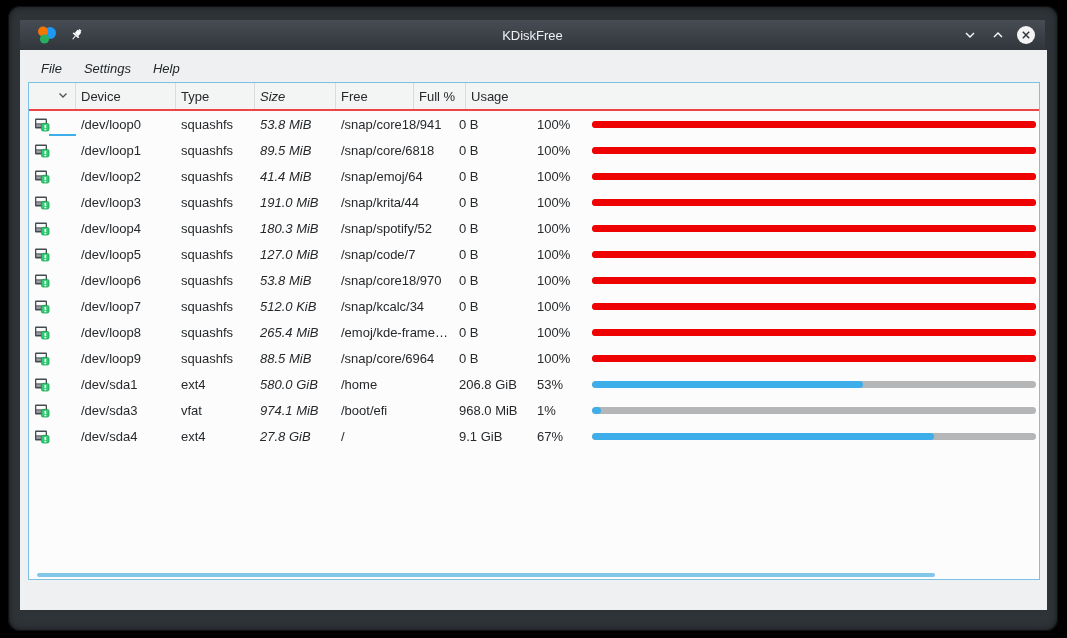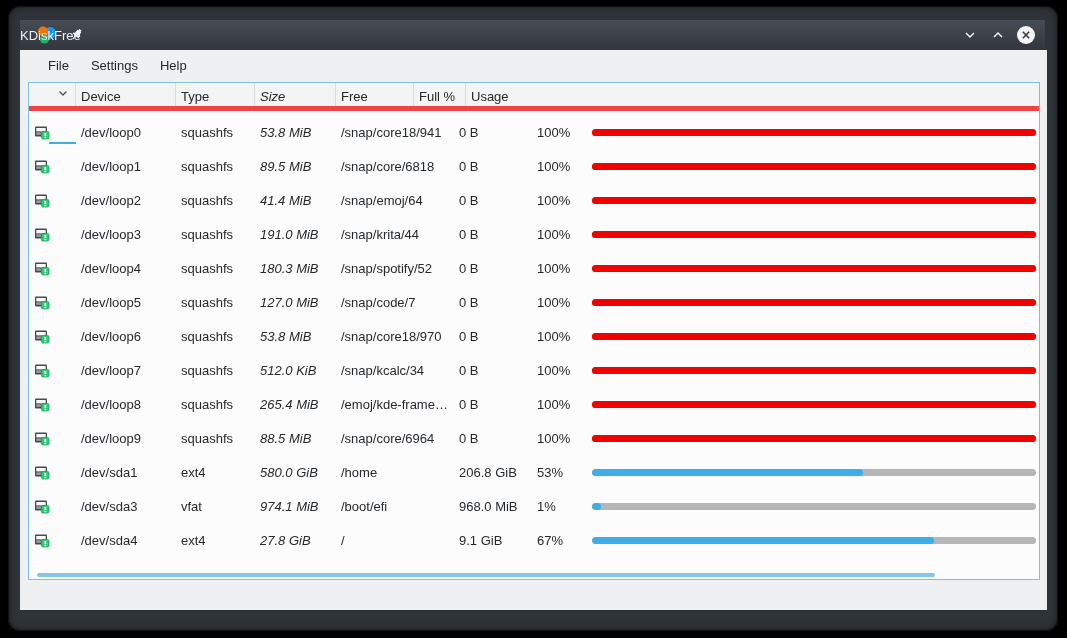--- a/index.html
+++ b/index.html
@@ -6,39 +6,39 @@
     font-family:"Liberation Sans","DejaVu Sans",sans-serif;}
   *{box-sizing:border-box;}
 
   .window{position:absolute;left:8px;top:6px;width:1050px;height:625px;background:#2e3338;
     border-radius:12px;box-shadow:inset 0 0 0 1px #0e1011, inset 0 0 7px rgba(0,0,0,.65), 0 3px 16px rgba(0,0,0,.9);}
 
   .titlebar{position:absolute;left:12px;top:14px;width:1025px;height:30px;
     background:linear-gradient(180deg,#474d54,#31363c);display:flex;align-items:center;}
   .app-icon{width:22px;height:22px;margin-left:16px;flex:0 0 auto;}
   .pin-btn{width:22px;height:22px;margin-left:8px;display:flex;align-items:center;justify-content:center;flex:0 0 auto;}
-  .title-text{position:absolute;left:0;right:0;text-align:left;color:#eff0f1;font-size:13px;pointer-events:none;}
+  .title-text{position:absolute;left:0;right:0;text-align:center;color:#eff0f1;font-size:13px;pointer-events:none;}
   .win-controls{margin-left:auto;display:flex;align-items:center;gap:6px;padding-right:8px;}
   .win-btn{width:22px;height:22px;display:flex;align-items:center;justify-content:center;}
 
   .content{position:absolute;left:12px;top:44px;width:1027px;height:560px;background:#eff0f1;}
 
-  .menubar{position:absolute;left:0;top:0;right:0;height:30px;display:flex;align-items:center;padding-left:17px;}
+  .menubar{position:absolute;left:0;top:0;right:0;height:30px;display:flex;align-items:flex-end;padding-left:10px;font-style:italic;}
   .menu-item{font-size:13px;color:#24282b;padding:4px 11px;cursor:default;}
 
   .dftable{position:absolute;left:8px;top:32px;width:1012px;height:498px;background:#fcfcfc;
     border:1px solid #7cc0e4;}
-  .thead{display:flex;height:28px;background:#f3f4f4;border-bottom:5px solid #ef4444;}
+  .thead{display:flex;height:28px;background:#f3f4f4;border-bottom:2px solid #ef4444;}
   .th{font-size:13px;color:#26292c;line-height:27px;padding-left:5px;border-right:1px solid #d9dbdc;
     white-space:nowrap;overflow:hidden;}
   .th:last-child{border-right:none;}
   .sort-glyph{display:flex;align-items:center;justify-content:flex-end;padding-right:6px;height:100%;}
 
   .tbody{position:relative;}
-  .trow{display:flex;height:26px;align-items:center;margin-top:8px;}
+  .trow{display:flex;height:26px;align-items:center;}
   .td{font-size:13px;color:#26292c;padding-left:5px;white-space:nowrap;overflow:hidden;flex:0 0 auto;}
 
   .c-icon{width:47px;padding-left:0;}
   .c-device{width:100px;}
   .c-type{width:79px;}
   .c-size{width:81px;font-style:italic;}
   .c-mount{width:118px;}
   .c-free{width:78px;}
   .c-full{width:52px;}
   .c-usage{flex:1 1 auto;padding-right:2px;}

